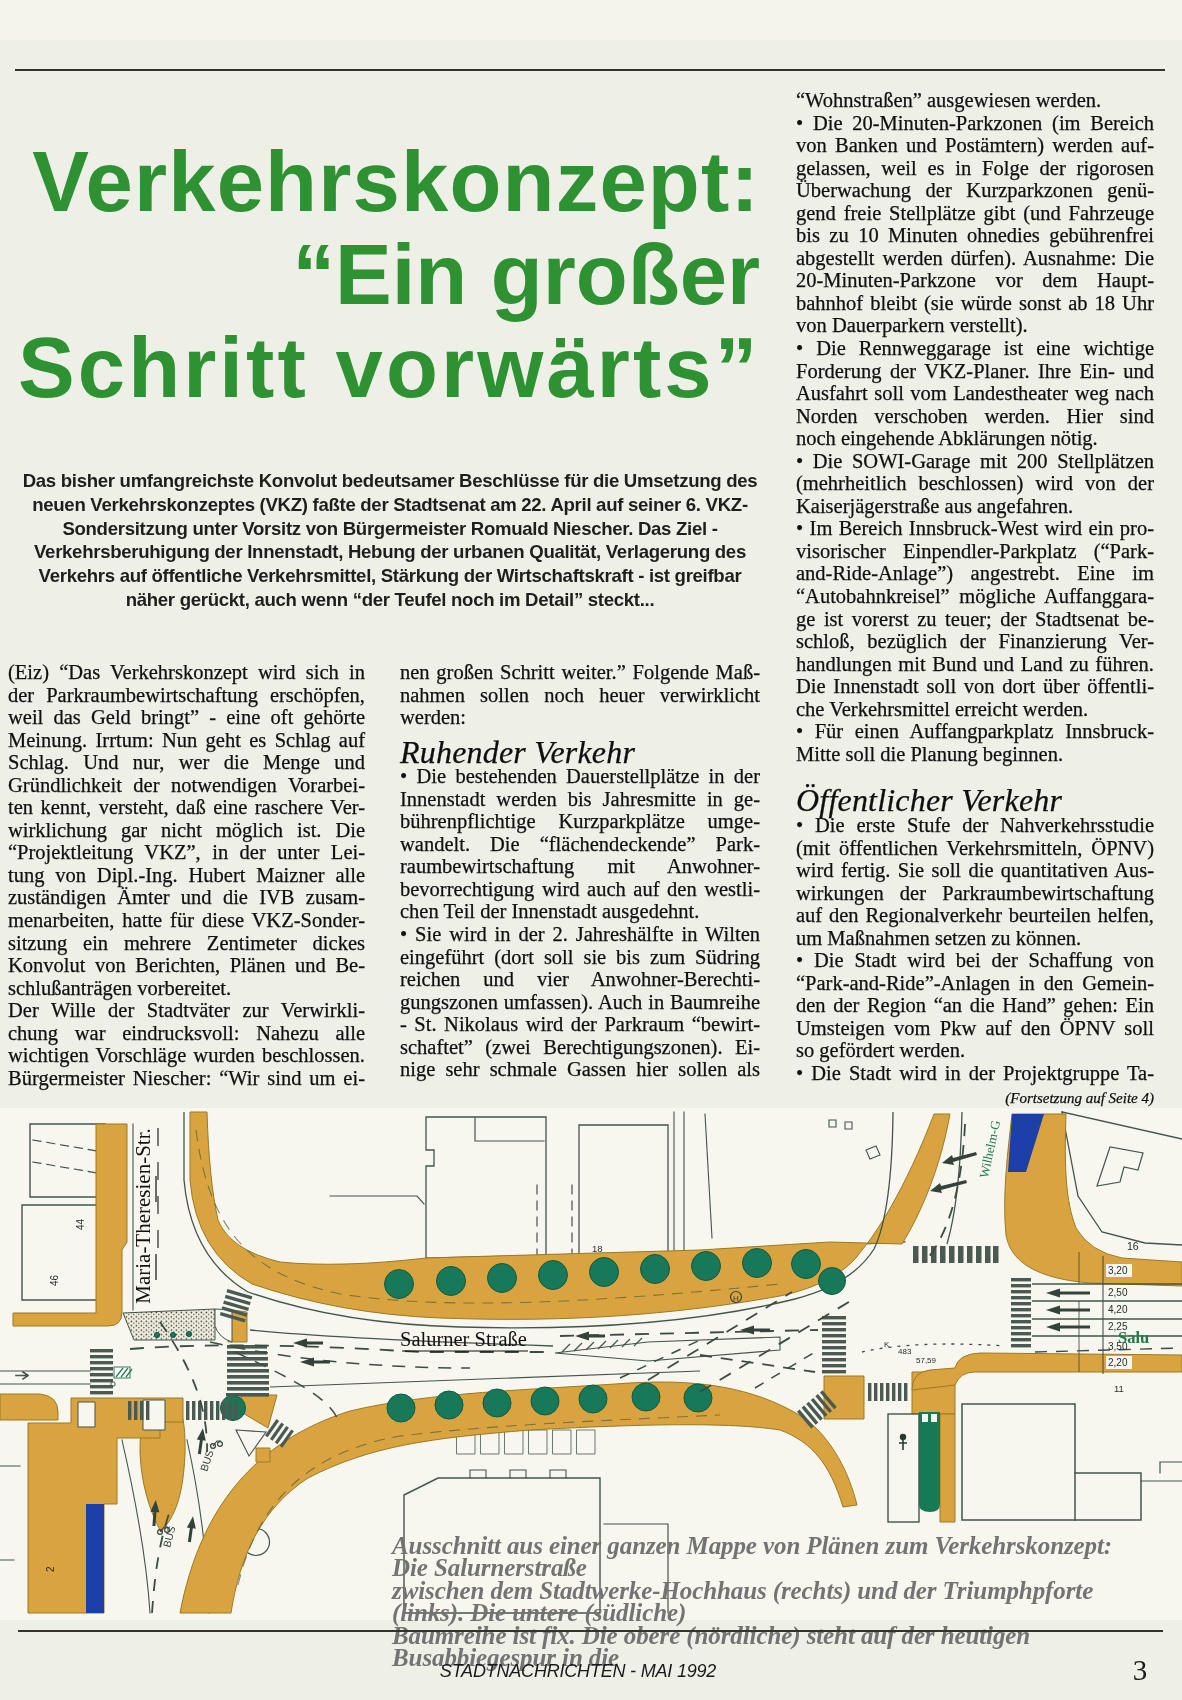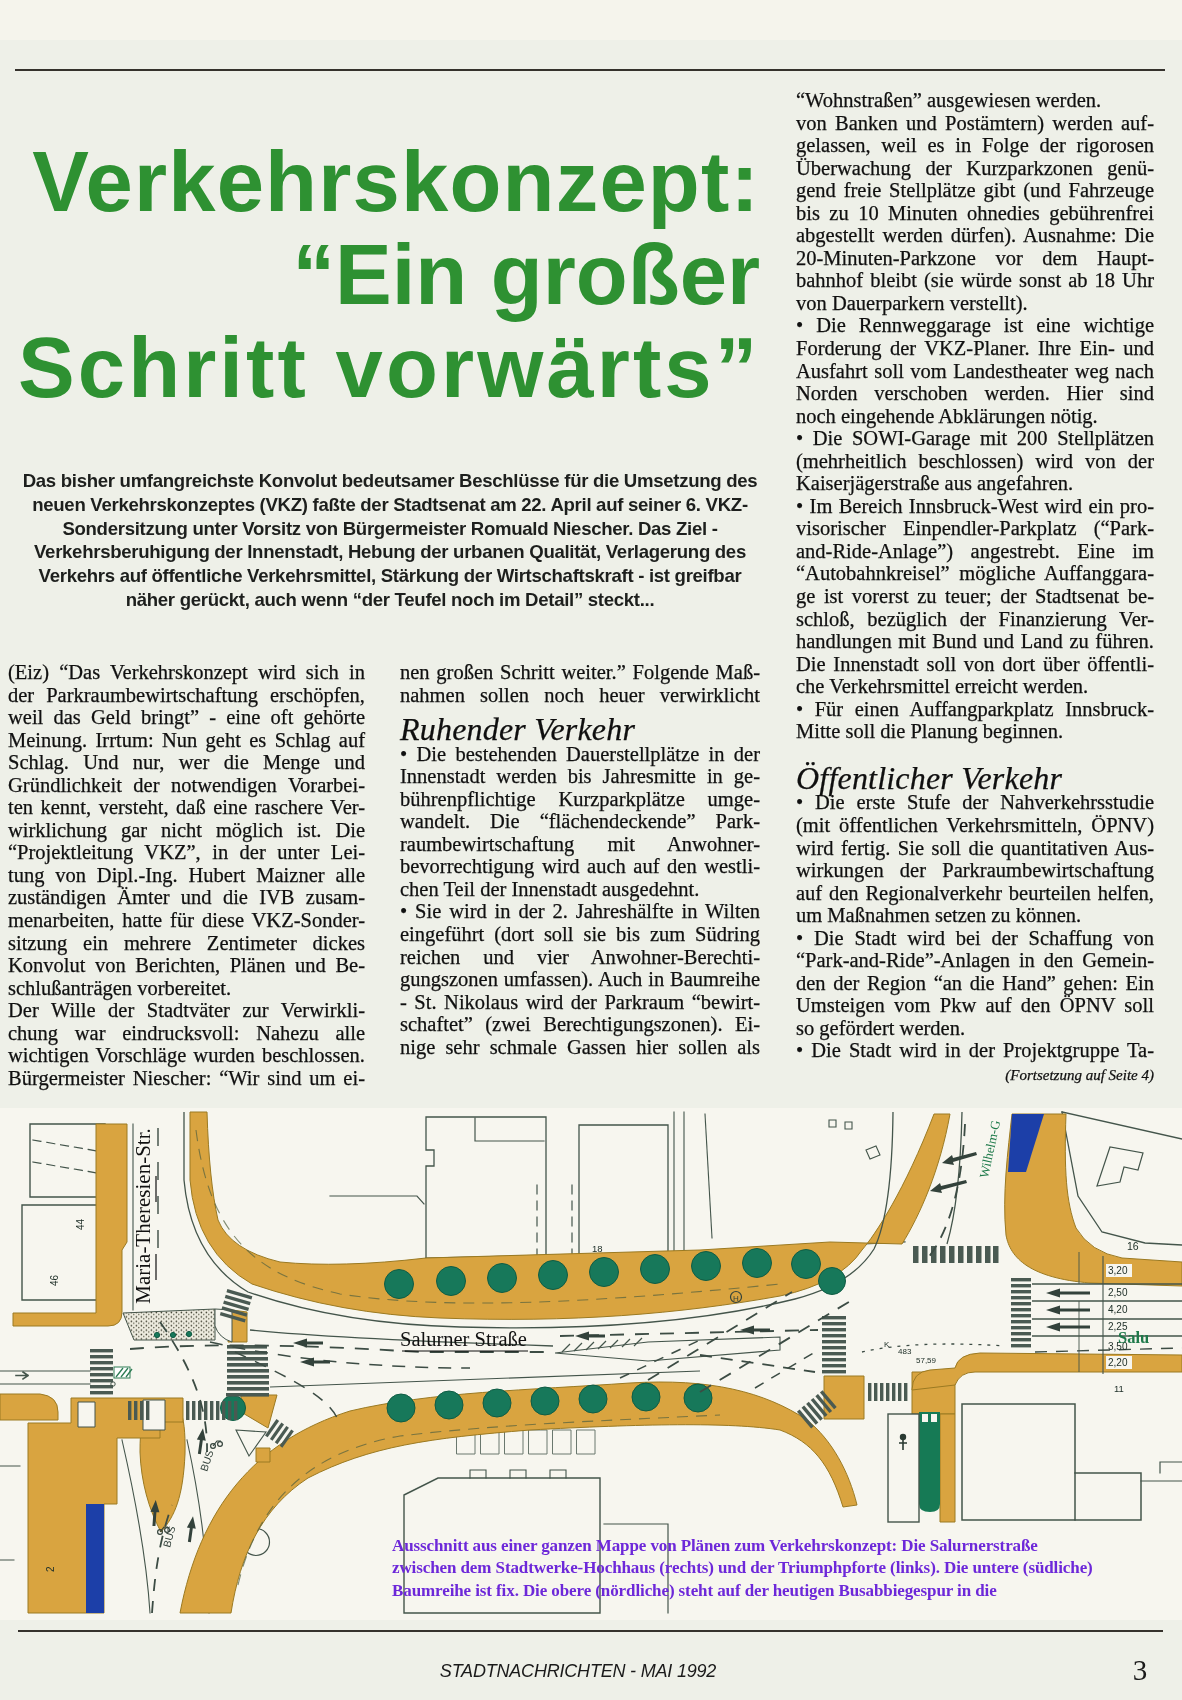--- a/index.html
+++ b/index.html
@@ -7,21 +7,21 @@
   .abs{position:absolute;}
   .hl{font-family:"Liberation Sans",sans-serif;font-weight:700;color:#2e9132;
       text-align:right;}
   .hl div{white-space:nowrap;}
   .intro{font-family:"Liberation Sans",sans-serif;font-weight:700;color:#1d1f1d;
       font-size:18.6px;line-height:23.8px;text-align:center;letter-spacing:-0.3px;}
   .col{font-size:20.5px;line-height:22.55px;color:#101010;-webkit-text-stroke:0.25px #101010;}
   .col .l{text-align:justify;text-align-last:justify;white-space:nowrap;}
   .col .le{text-align:left;}
   .sh{font-style:italic;font-size:32px;color:#0f0f0f;letter-spacing:0.2px;}
-  .cap{font-weight:700;font-size:17px;line-height:22.45px;color:#6d28d9;letter-spacing:-0.1px;}
+  .cap{font-style:italic;font-weight:700;font-size:25px;line-height:22.45px;color:#737373;letter-spacing:-0.1px;}
   .foot{font-family:"Liberation Sans",sans-serif;font-style:italic;font-size:18px;color:#1a1a1a;letter-spacing:-0.2px;}
 </style></head>
 <body>
 
 <div class="abs" style="left:15px;top:69px;width:1150px;height:2px;background:#35322c;"></div>
 <div class="abs" style="left:0;top:0;width:1182px;height:40px;background:#f5f4ec;"></div>
 
 <div class="abs hl" style="left:18px;top:135px;width:742px;font-size:85px;line-height:93px;">
 <div id="h1" style="letter-spacing:1.2px;text-align:right;">Verkehrskonzept:</div>
 <div id="h2" style="letter-spacing:0px;">“Ein großer</div>
@@ -55,40 +55,42 @@
 <div class="le">schlußanträgen vorbereitet.</div>
 <div class="l">Der Wille der Stadtväter zur Verwirkli-</div>
 <div class="l">chung war eindrucksvoll: Nahezu alle</div>
 <div class="l">wichtigen Vorschläge wurden beschlossen.</div>
 <div class="l">Bürgermeister Niescher: “Wir sind um ei-</div>
 </div>
 
 <div class="abs col" id="c2" style="left:400px;top:661px;width:360px;">
 <div class="l">nen großen Schritt weiter.” Folgende Maß-</div>
 <div class="l">nahmen sollen noch heuer verwirklicht</div>
+<div class="le">werden:</div>
 
 <div class="sh" style="margin-top:12px;margin-bottom:2px;">Ruhender Verkehr</div>
 <div class="l">• Die bestehenden Dauerstellplätze in der</div>
 <div class="l">Innenstadt werden bis Jahresmitte in ge-</div>
 <div class="l">bührenpflichtige Kurzparkplätze umge-</div>
 <div class="l">wandelt. Die “flächendeckende” Park-</div>
 <div class="l">raumbewirtschaftung mit Anwohner-</div>
 <div class="l">bevorrechtigung wird auch auf den westli-</div>
 <div class="le">chen Teil der Innenstadt ausgedehnt.</div>
 <div class="l">• Sie wird in der 2. Jahreshälfte in Wilten</div>
 <div class="l">eingeführt (dort soll sie bis zum Südring</div>
 <div class="l">reichen und vier Anwohner-Berechti-</div>
 <div class="l">gungszonen umfassen). Auch in Baumreihe</div>
 <div class="l">- St. Nikolaus wird der Parkraum “bewirt-</div>
 <div class="l">schaftet” (zwei Berechtigungszonen). Ei-</div>
 <div class="l">nige sehr schmale Gassen hier sollen als</div>
 </div>
 
 <div class="abs col" id="c3" style="left:796px;top:89px;width:358px;">
 <div class="le">“Wohnstraßen” ausgewiesen werden.</div>
+<div class="l">• Die 20-Minuten-Parkzonen (im Bereich</div>
 <div class="l">von Banken und Postämtern) werden auf-</div>
 <div class="l">gelassen, weil es in Folge der rigorosen</div>
 <div class="l">Überwachung der Kurzparkzonen genü-</div>
 <div class="l">gend freie Stellplätze gibt (und Fahrzeuge</div>
 <div class="l">bis zu 10 Minuten ohnedies gebührenfrei</div>
 <div class="l">abgestellt werden dürfen). Ausnahme: Die</div>
 <div class="l">20-Minuten-Parkzone vor dem Haupt-</div>
 <div class="l">bahnhof bleibt (sie würde sonst ab 18 Uhr</div>
 <div class="le">von Dauerparkern verstellt).</div>
 <div class="l">• Die Rennweggarage ist eine wichtige</div>

